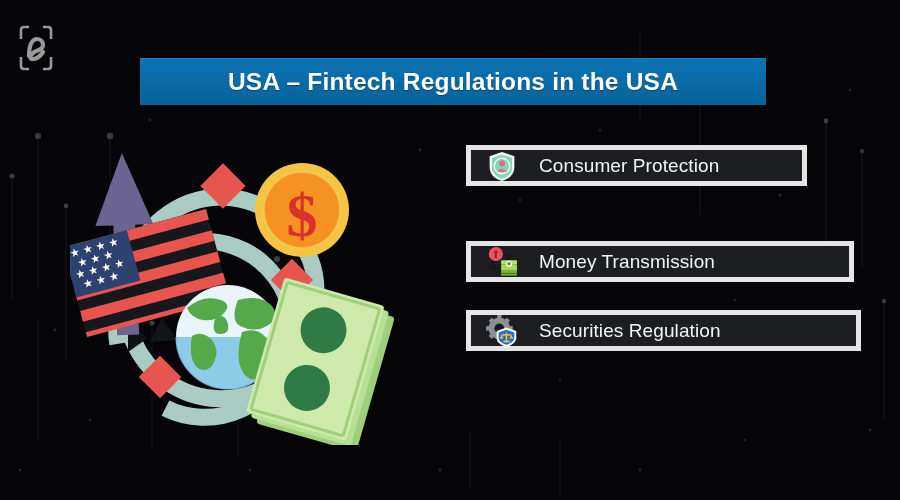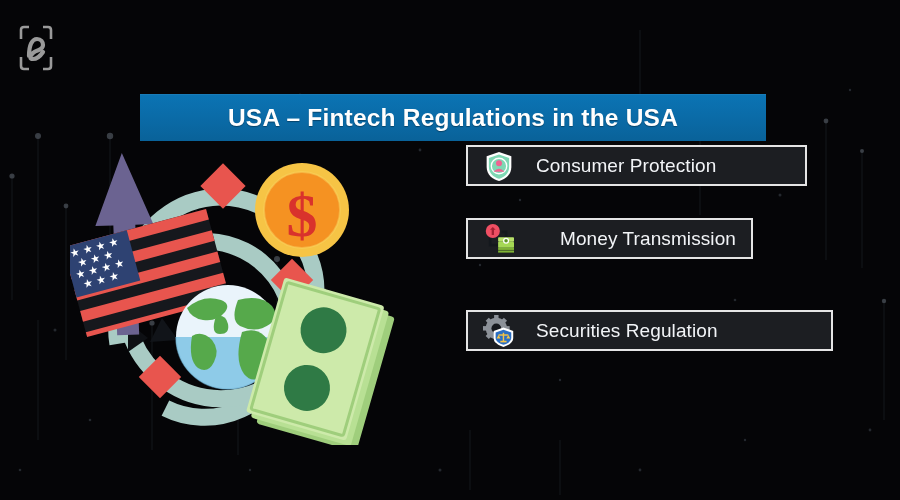--- a/index.html
+++ b/index.html
@@ -17,43 +17,42 @@
 
   
   .logo { position:absolute; left:19px; top:25px; width:34px; height:46px; z-index:5; }
 
   
   .title-bar{
     position:absolute; left:140px; top:58px; width:626px; height:47px;
     background:linear-gradient(180deg,#0b74b4 0%,#0a6aa6 55%,#096299 100%);
     display:flex; align-items:center; justify-content:center; z-index:6;
     box-shadow:0 1px 0 rgba(255,255,255,.06) inset;
-    margin-top:36px;
   }
   .title-bar span{
     color:#ffffff; font-size:24.5px; font-weight:bold; letter-spacing:.2px;
     text-shadow:0 1px 1px rgba(0,0,0,.35);
     font-family:"Liberation Sans", sans-serif;
     white-space:nowrap;
   }
 
   
   .illus { position:absolute; left:70px; top:140px; width:330px; height:305px; z-index:4; }
 
   
   .list { position:absolute; left:466px; top:145px; width:342px; height:285px; z-index:6; }
   .item{
     position:absolute; left:0; height:41px; width:342px;
     background:#1c1e22;
-    border:2px solid #e5e5e5;
+    border:5px solid #e5e5e5;
     display:flex; align-items:center;
   }
   .item-0{ top:0px;   width:341px; }
-  .item-1{ top:73px;  width:287px;gap:24px; }
-  .item-2{ top:165px; width:367px; }
+  .item-1{ top:96px;  width:388px; }
+  .item-2{ top:165px; width:395px; }
   .item-3{ top:245px; width:339px; }
 
   .item-icon{
     width:46px; min-width:46px; height:41px;
     display:flex; align-items:center; justify-content:center;
     margin-left:8px;
   }
   .item-label{
     color:#f2f4f7; font-size:19px; font-weight:normal;
     font-family:"Liberation Sans", sans-serif;

